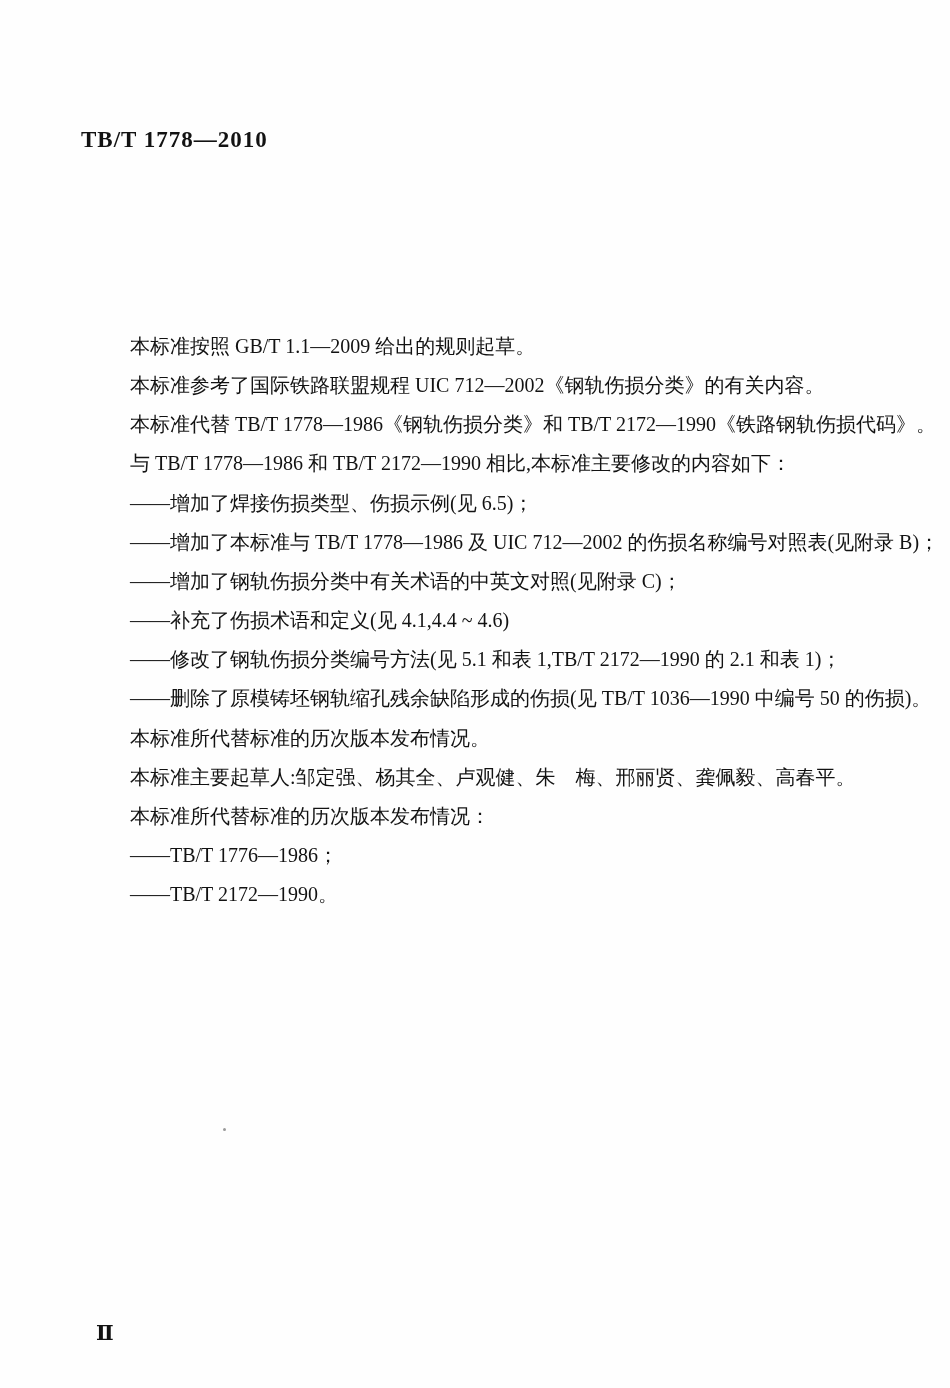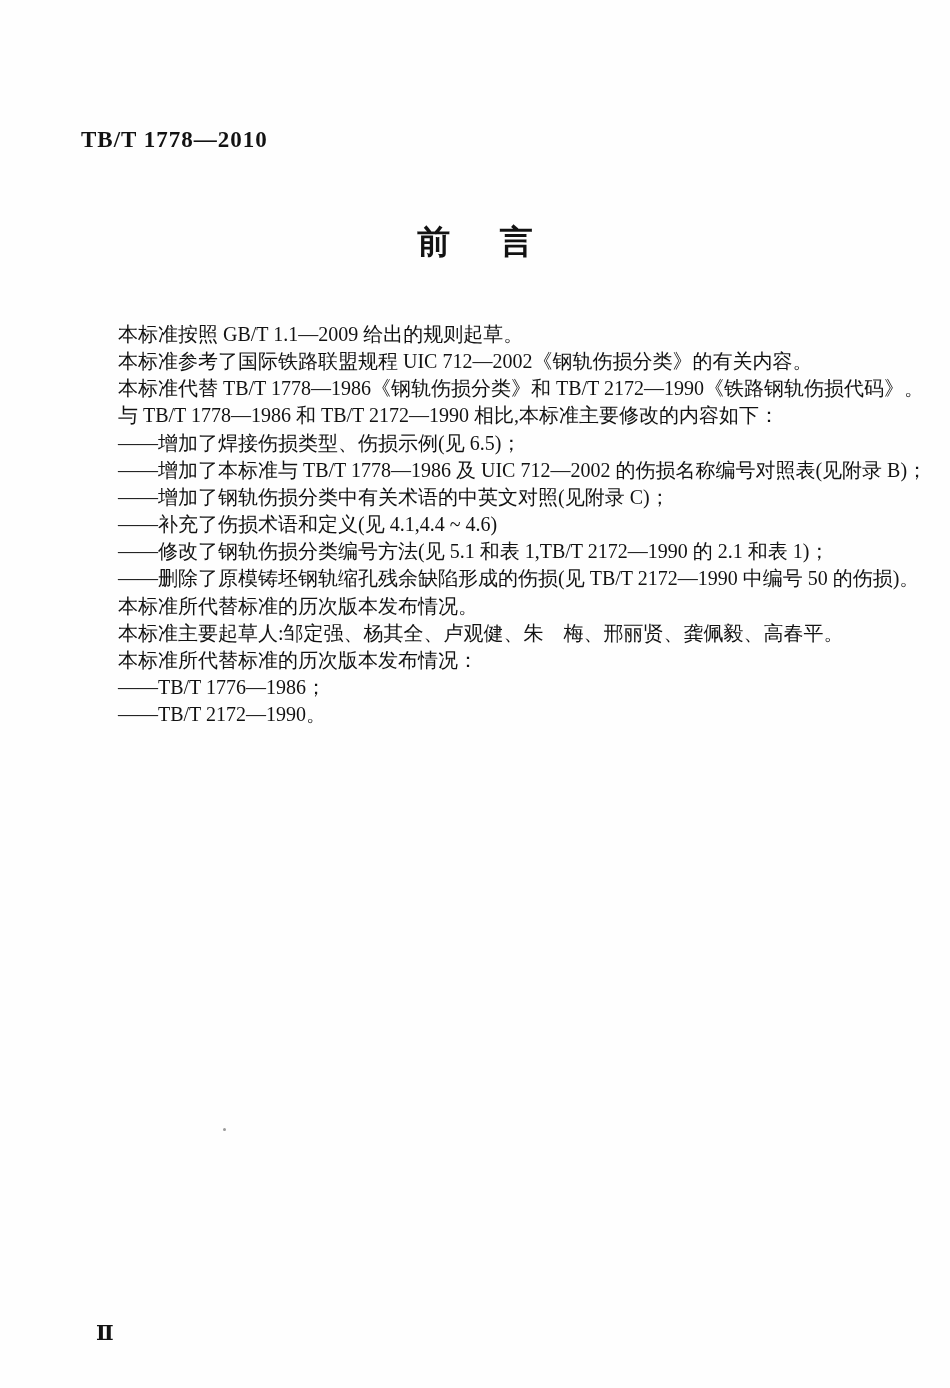--- a/index.html
+++ b/index.html
@@ -37,21 +37,21 @@
   }
   .body-text {
     position: absolute;
     left: 118px;
     top: 321px;
     width: 760px;
     font-size: 20px;
     line-height: 27.15px;
   }
   .body-text p {
-    margin: 0;
+    margin: 12px;
     white-space: nowrap;
   }
   .page-number {
     position: absolute;
     left: 96px;
     top: 1320px;
     font-size: 21px;
     font-weight: bold;
   }
   .speck {
@@ -64,33 +64,32 @@
     border-radius: 50%;
   }
 </style>
 </head>
 <body>
 
 <div class="page">
 
   <div class="doc-number">TB/T 1778—2010</div>
 
-  <h1 class="page-title">前　言</h1>
 
   <div class="body-text">
     <p>本标准按照 GB/T 1.1—2009 给出的规则起草。</p>
     <p>本标准参考了国际铁路联盟规程 UIC 712—2002《钢轨伤损分类》的有关内容。</p>
     <p>本标准代替 TB/T 1778—1986《钢轨伤损分类》和 TB/T 2172—1990《铁路钢轨伤损代码》。</p>
     <p>与 TB/T 1778—1986 和 TB/T 2172—1990 相比,本标准主要修改的内容如下：</p>
     <p>——增加了焊接伤损类型、伤损示例(见 6.5)；</p>
     <p>——增加了本标准与 TB/T 1778—1986 及 UIC 712—2002 的伤损名称编号对照表(见附录 B)；</p>
     <p>——增加了钢轨伤损分类中有关术语的中英文对照(见附录 C)；</p>
     <p>——补充了伤损术语和定义(见 4.1,4.4 ~ 4.6)</p>
     <p>——修改了钢轨伤损分类编号方法(见 5.1 和表 1,TB/T 2172—1990 的 2.1 和表 1)；</p>
-    <p>——删除了原模铸坯钢轨缩孔残余缺陷形成的伤损(见 TB/T 2172—1990 中编号 50 的伤损)。</p>
+    <p>——删除了原模铸坯钢轨缩孔残余缺陷形成的伤损(见 TB/T 1036—1990 中编号 50 的伤损)。</p>
     <p>本标准所代替标准的历次版本发布情况。</p>
     <p>本标准主要起草人:邹定强、杨其全、卢观健、朱　梅、邢丽贤、龚佩毅、高春平。</p>
     <p>本标准所代替标准的历次版本发布情况：</p>
     <p>——TB/T 1776—1986；</p>
     <p>——TB/T 2172—1990。</p>
   </div>
 
   <div class="speck"></div>
 
   <div class="page-number">Ⅱ</div>

